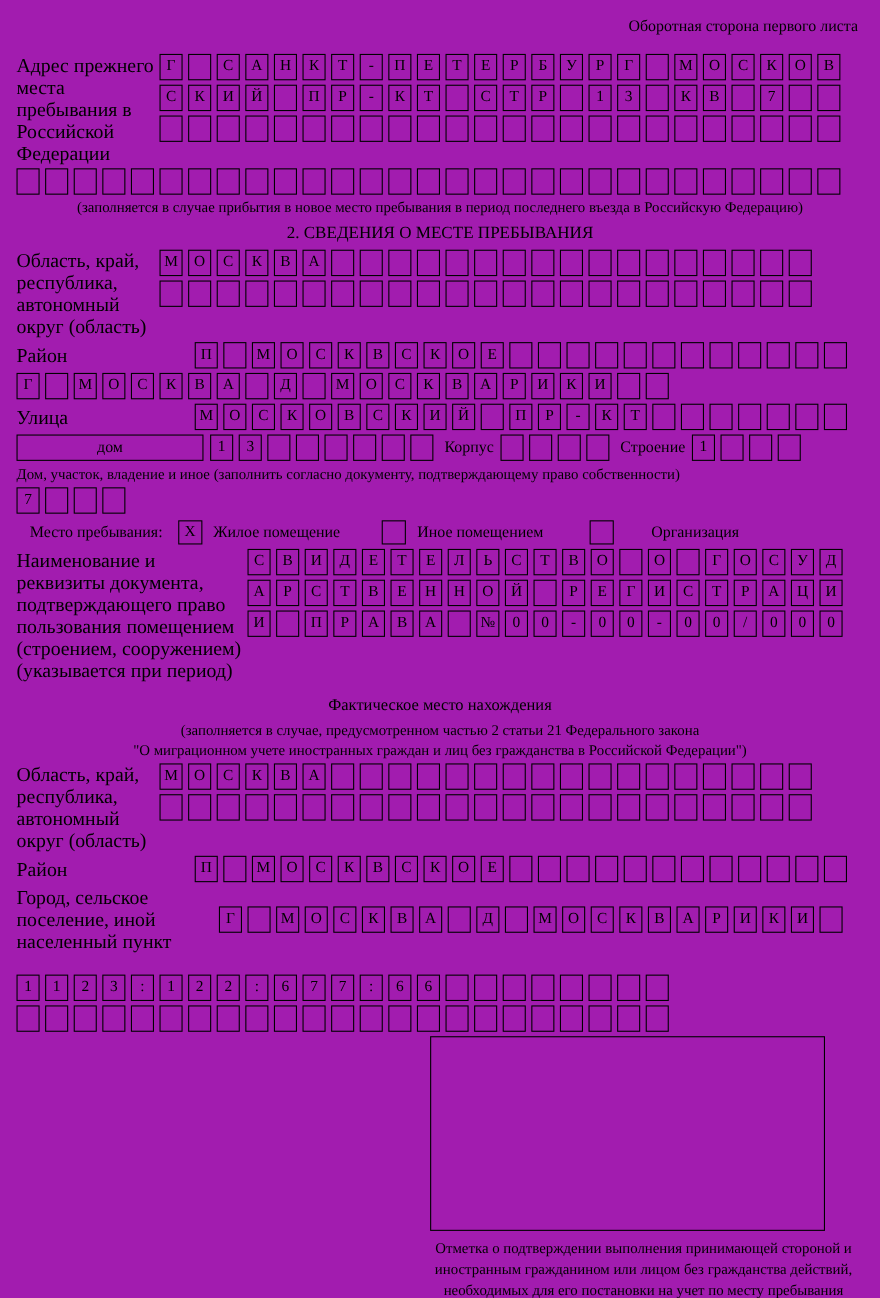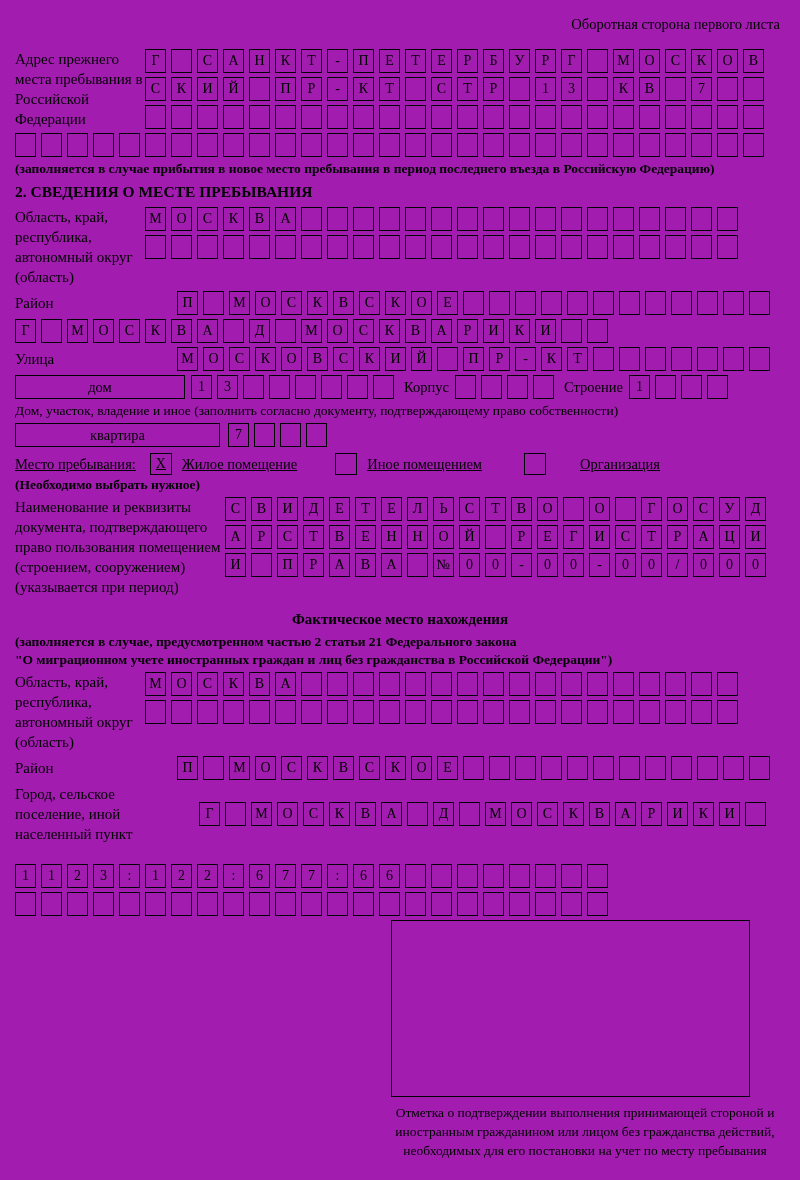--- a/index.html
+++ b/index.html
@@ -3,28 +3,28 @@
 <meta charset="utf-8">
 <style>
   html,body { margin:0; padding:0; background:#fff; }
   .page {
     width:800px; height:1180px; box-sizing:border-box;
     background:#a21caf; color:#000;
     font-family:"Liberation Serif", serif;
     padding:8px 15px 0 15px; overflow:hidden; position:relative;
   }
   .title-right { text-align:right; font-size:14.5px; padding:8px 5px 16px 0; }
-  .heading { text-align:left; font-weight:bold; font-size:15.5px; margin:6px 0 6px 0; }
-  .subheading { text-align:center; font-weight:bold; font-size:15px; margin:14px 0 6px 0; }
+  .heading { text-align:center; font-weight:normal; font-size:15.5px; margin:6px 0 6px 0; }
+  .subheading { text-align:center; font-weight:normal; font-size:15px; margin:14px 0 6px 0; }
   .note { font-size:13.5px; }
-  .note.center { text-align:left;font-weight:bold; }
+  .note.center { text-align:center; }
   .note.block { margin:2px 0 4px 0; }
   .form-row { display:flex; margin-bottom:4px; }
   .form-row.vcenter { align-items:center;gap:32px; }
-  .label { font-size:15px; line-height:20px; flex:0 0 auto; }
+  .label { font-size:18px; line-height:20px; flex:0 0 auto; }
   .w130 { width:130px; }
   .w152 { width:152px; }
   .w155 { width:155px; }
   .w210 { width:210px; }
   .rows  { display:flex; flex-direction:column; gap:4px; }
   .cells-row { display:flex; gap:5px; flex:0 0 auto; }
   .cell {
     width:19px; height:22px; flex:0 0 19px;
     border:1px solid #000; box-sizing:content-box;
     display:flex; align-items:center; justify-content:center;
@@ -32,21 +32,21 @@
   }
   .fullrow { margin:0 0 4px 0; }
   .house-row { display:flex; align-items:center; margin:4px 0 4px 0; }
   .wide-box {
     border:1px solid #000; height:22px; display:flex;
     align-items:center; justify-content:center; font-size:14.5px;
   }
   .w-dom { width:168px; margin-right:6px; }
   .w-kv  { width:203px; margin-right:8px; }
   .inline-label { font-size:14.5px; margin:0 6px 0 10px; }
-  .stay-row { display:flex; align-items:center; font-size:14.5px; margin:6px 0 2px 0;text-decoration:underline; }
+  .stay-row { display:flex; align-items:center; font-size:14.5px; margin:6px 0 2px 12px; }
   .checkbox {
     width:20px; height:20px; border:1px solid #000; margin:0 10px 0 14px;
     display:flex; align-items:center; justify-content:center; font-size:14px; flex:0 0 20px;
   }
   .stamp-wrap { margin-left:360px; width:420px; }
   .stamp-box { width:357px; height:175px; border:1.5px solid #000; margin:4px 0 6px 16px; }
   .stamp-note { font-size:13.5px; text-align:center; line-height:19px; }
   .mt4 { margin-top:4px; }
 </style>
 </head>
@@ -339,39 +339,37 @@
     <div class="cells-row">
         <div class="cell">1</div>
         <div class="cell"></div>
         <div class="cell"></div>
         <div class="cell"></div>
       </div>
   </div>
   <div class="note block">Дом, участок, владение и иное (заполнить согласно документу, подтверждающему право собственности)</div>
 
   <div class="house-row">
-    <div class="wide-box w-kv">квартира</div>
     <div class="cells-row">
         <div class="cell">7</div>
         <div class="cell"></div>
         <div class="cell"></div>
         <div class="cell"></div>
       </div>
   </div>
 
   <div class="stay-row">
     <span>Место пребывания:</span>
     <span class="checkbox">X</span>
     <span>Жилое помещение</span>
     <span class="checkbox" style="margin-left:38px"></span>
     <span>Иное помещением</span>
     <span class="checkbox" style="margin-left:42px"></span>
     <span style="margin-left:24px">Организация</span>
   </div>
-  <div class="note center block">(Необходимо выбрать нужное)</div>
 
   <div class="form-row mt4">
     <div class="label w210">Наименование и реквизиты документа, подтверждающего право пользования помещением (строением, сооружением) (указывается при период)</div>
     <div class="rows">
       <div class="cells-row">
           <div class="cell">С</div>
           <div class="cell">В</div>
           <div class="cell">И</div>
           <div class="cell">Д</div>
           <div class="cell">Е</div>

